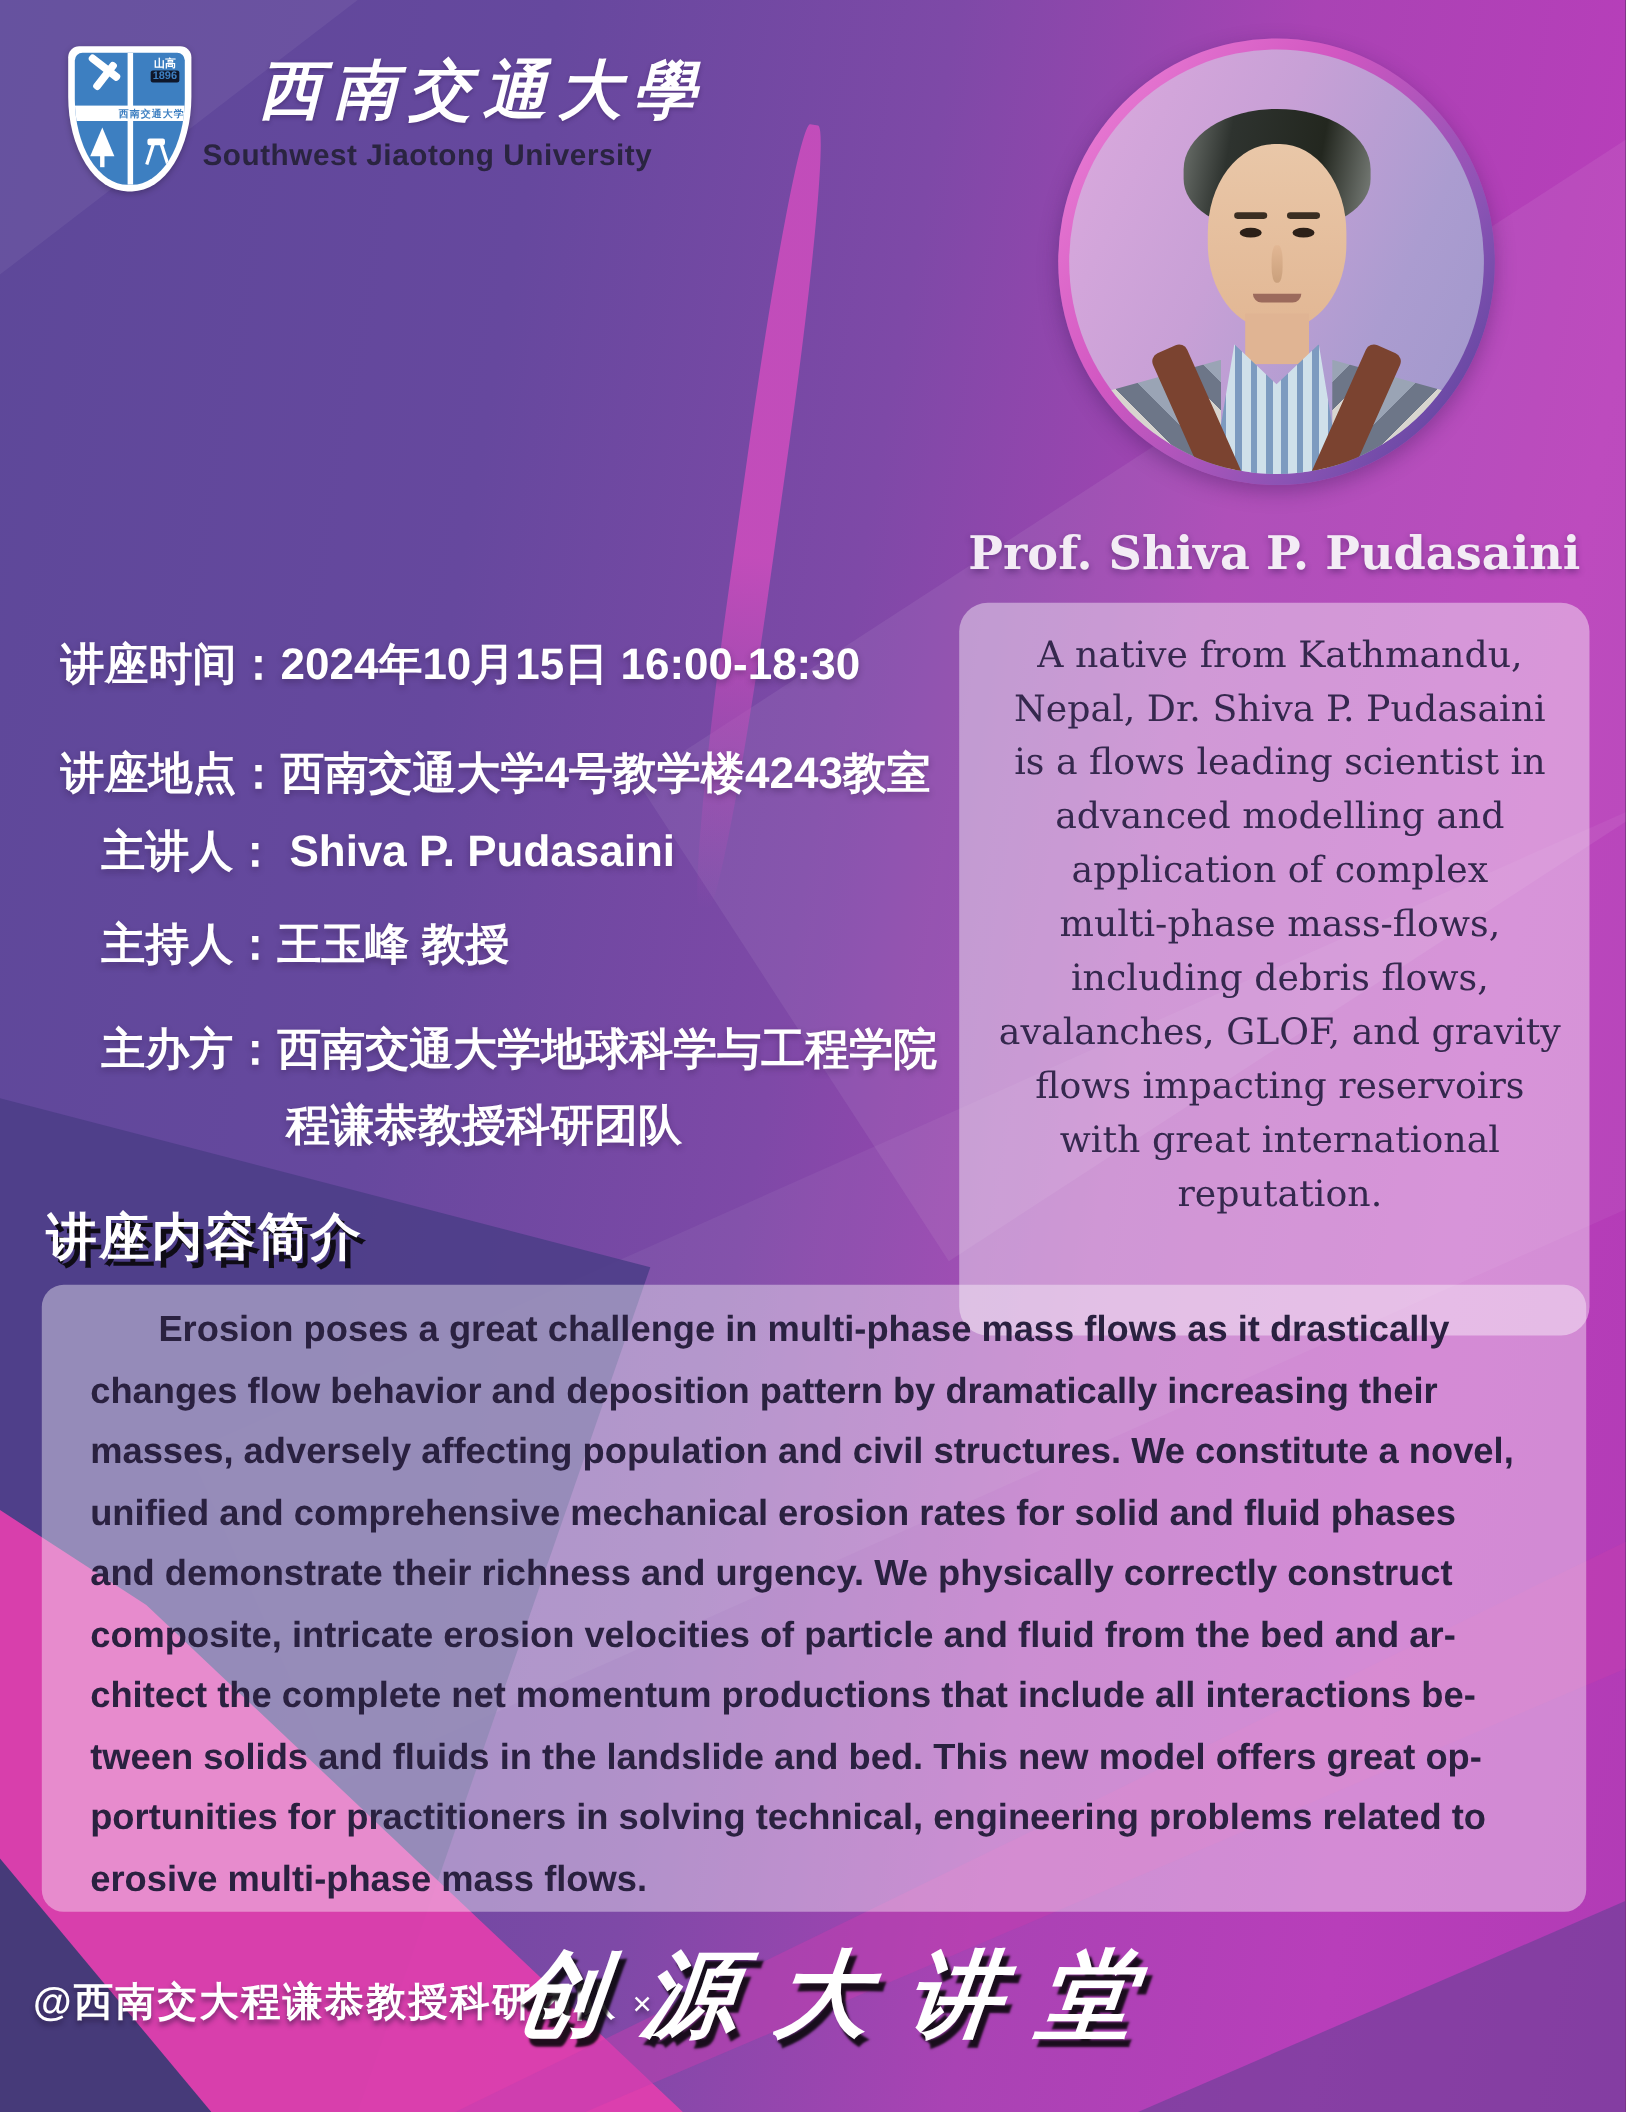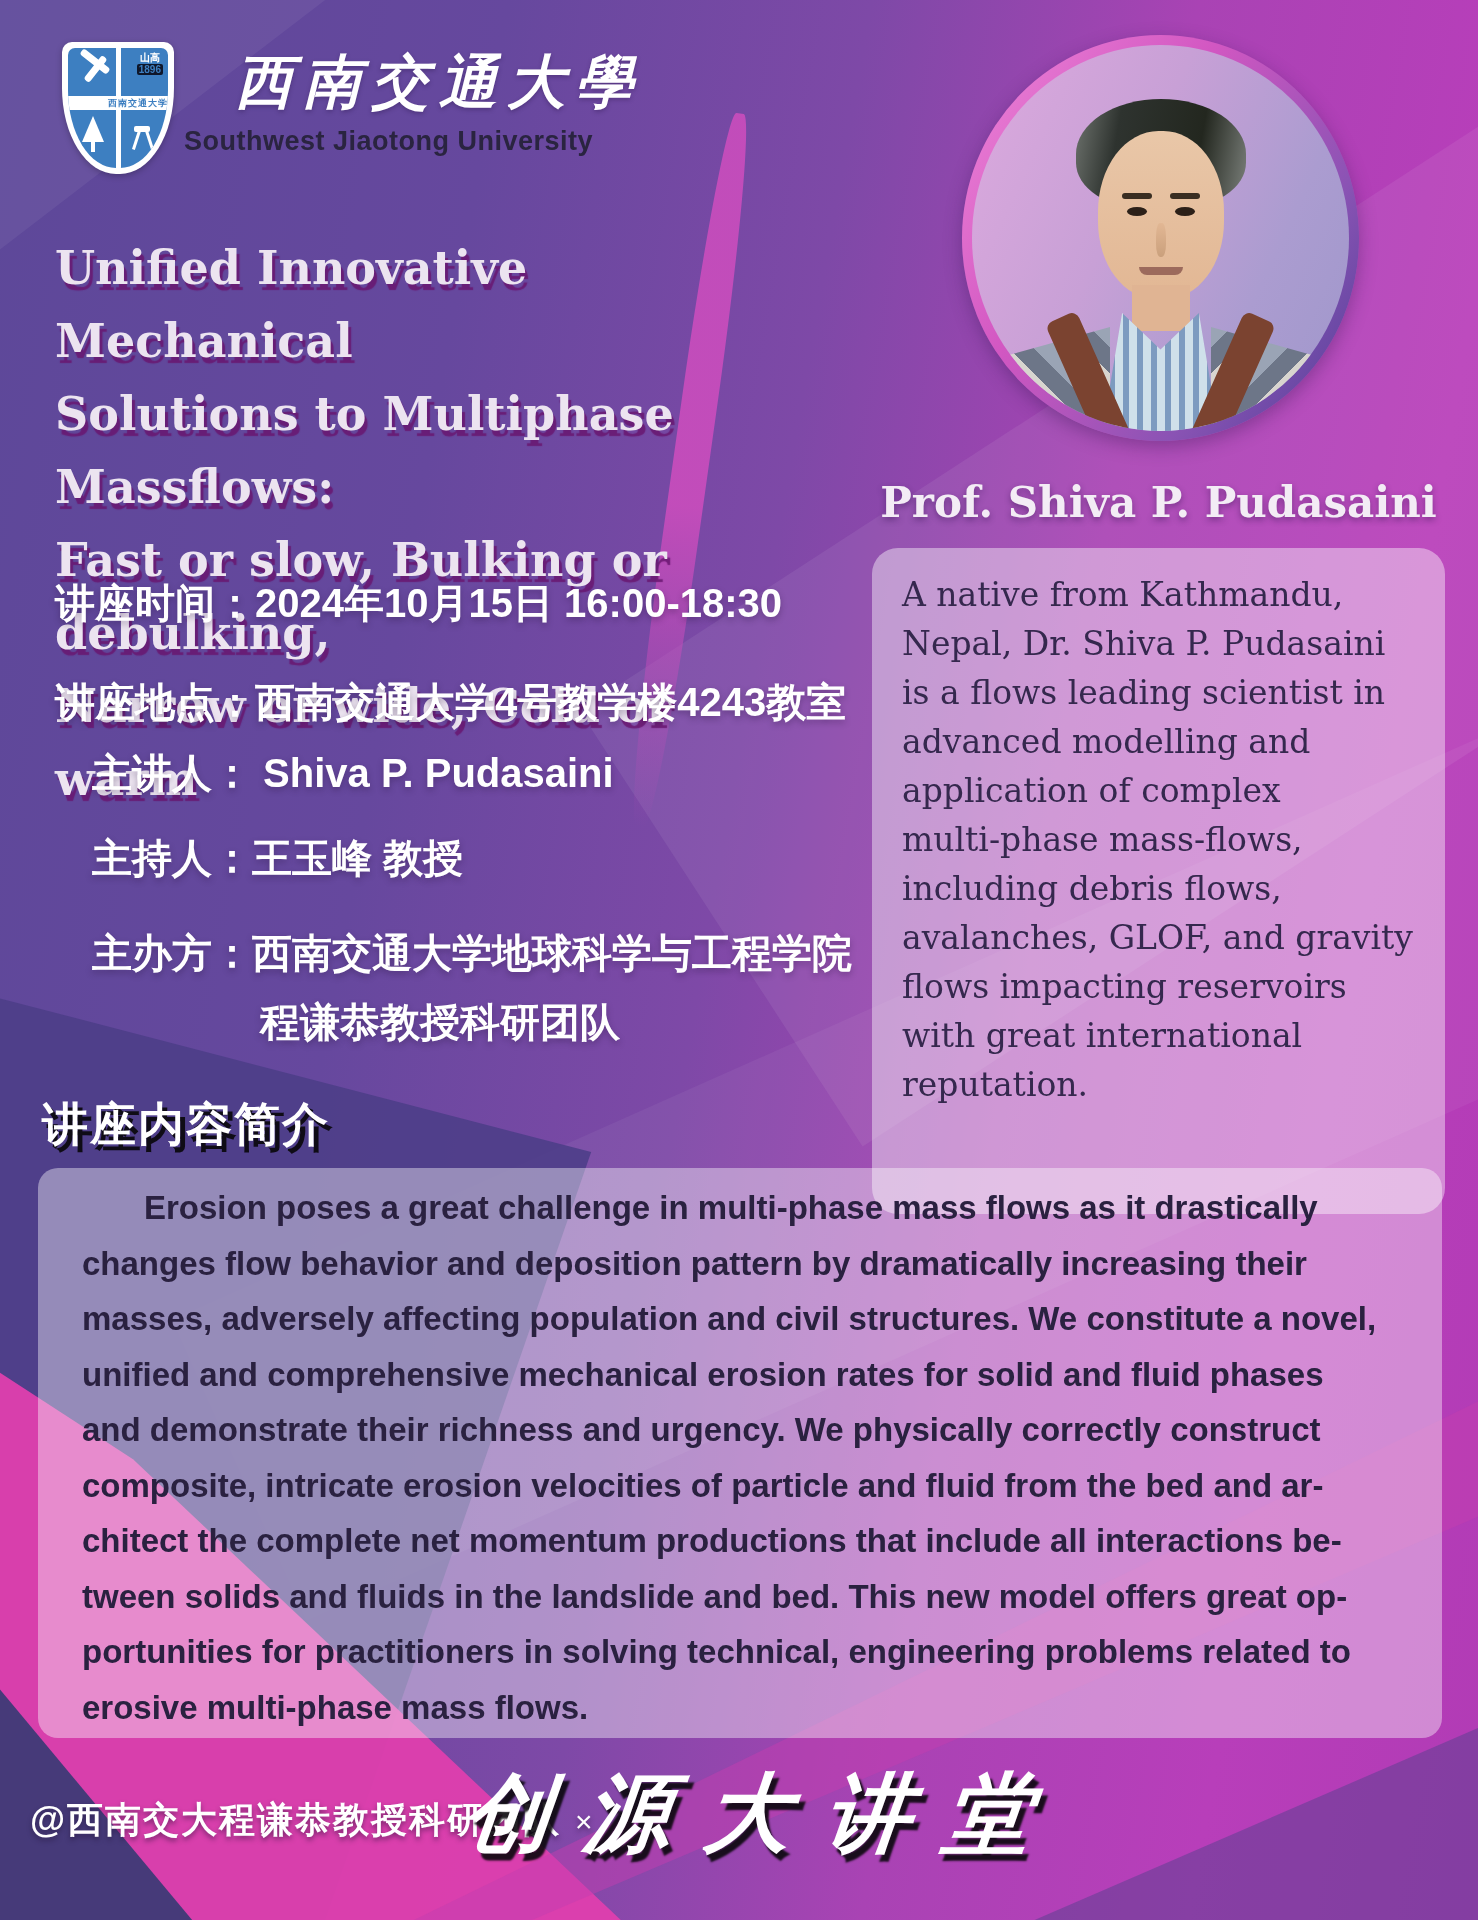--- a/index.html
+++ b/index.html
@@ -94,21 +94,21 @@
     background:repeating-linear-gradient(-45deg,#9aa4b5 0 18px,#d8d5cf 18px 36px,#6d7688 36px 54px);
     clip-path:polygon(0 0,100% 30%,100% 100%,0 100%);}
   .p-vband-l{position:absolute;left:102px;top:266px;width:34px;height:150px;background:#7b4330;
     transform:rotate(-24deg);border-radius:8px;}
   .p-vband-r{position:absolute;right:102px;top:266px;width:34px;height:150px;background:#7b4330;
     transform:rotate(24deg);border-radius:8px;}
   .speaker-name{position:absolute;left:872px;top:478px;width:573px;text-align:center;
     font-family:"DejaVu Serif",serif;font-weight:bold;font-size:42px;color:#f3ecf5;
     text-shadow:0 3px 6px rgba(50,20,80,.45);white-space:nowrap;}
   .bio-box{position:absolute;left:872px;top:548px;width:573px;height:666px;border-radius:26px;
-    background:rgba(255,255,255,.42);}
+    background:rgba(255,255,255,.42);text-align:center;}
   .bio-text{position:absolute;left:30px;top:22px;right:20px;
     font-family:"DejaVu Serif",serif;font-size:33px;line-height:49px;color:#35284e;}
   
   .abs-heading{position:absolute;left:42px;top:1094px;color:#fff;font-weight:bold;font-size:46px;
     letter-spacing:2px;text-shadow:5px 6px 0 rgba(10,8,12,.92);}
   .abs-box{position:absolute;left:38px;top:1168px;width:1404px;height:570px;border-radius:20px;
     background:rgba(255,255,255,.40);}
   .abs-text{position:absolute;left:44px;right:34px;top:12px;
     font-size:33px;font-weight:600;line-height:55.5px;color:#2a2140;white-space:nowrap;}
   .abs-text .first{text-indent:62px;}
@@ -149,26 +149,20 @@
         <div class="sh-trunk"></div>
         <div class="sh-inst"></div>
         <div class="sh-leg1"></div>
         <div class="sh-leg2"></div>
       </div>
     </div>
     <div class="uni-zh">西南交通大學</div>
     <div class="uni-en">Southwest Jiaotong University</div>
   </div>
 
-  <div class="title">
-    <div>Unified Innovative Mechanical</div>
-    <div>Solutions to Multiphase Massflows:</div>
-    <div>Fast or slow, Bulking or debulking,</div>
-    <div>Narrow or wide, Cold or warm</div>
-  </div>
 
   <div class="row r-time">讲座时间：2024年10月15日 16:00-18:30</div>
   <div class="row r-place">讲座地点：西南交通大学4号教学楼4243教室</div>
   <div class="row r-speaker">主讲人：  Shiva P. Pudasaini</div>
   <div class="row r-host">主持人：王玉峰 教授</div>
   <div class="row r-org">主办方：西南交通大学地球科学与工程学院</div>
   <div class="row r-org2">程谦恭教授科研团队</div>
 
   <div class="photo-ring">
     <div class="photo">

